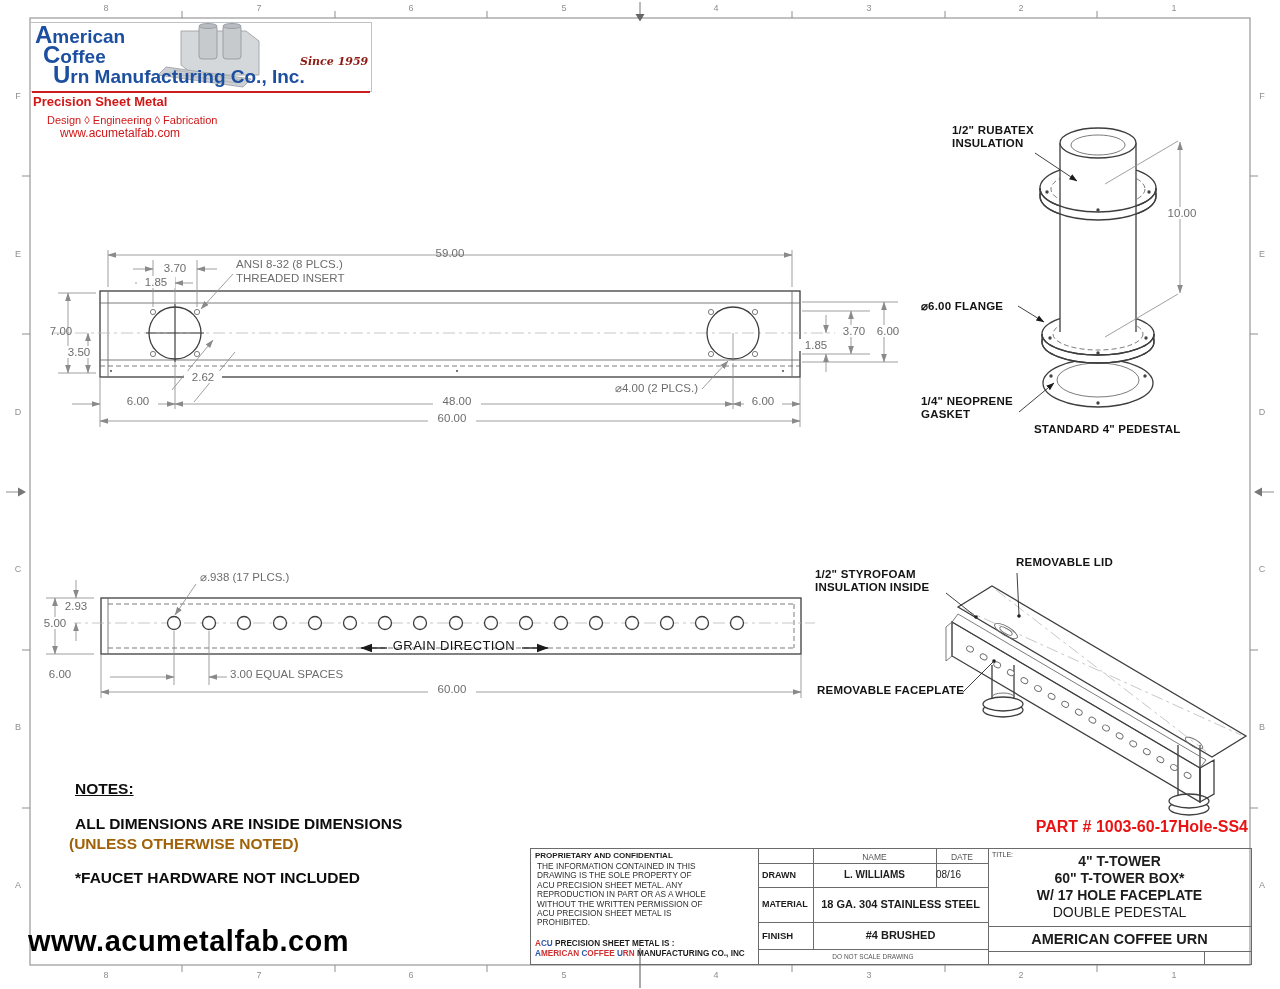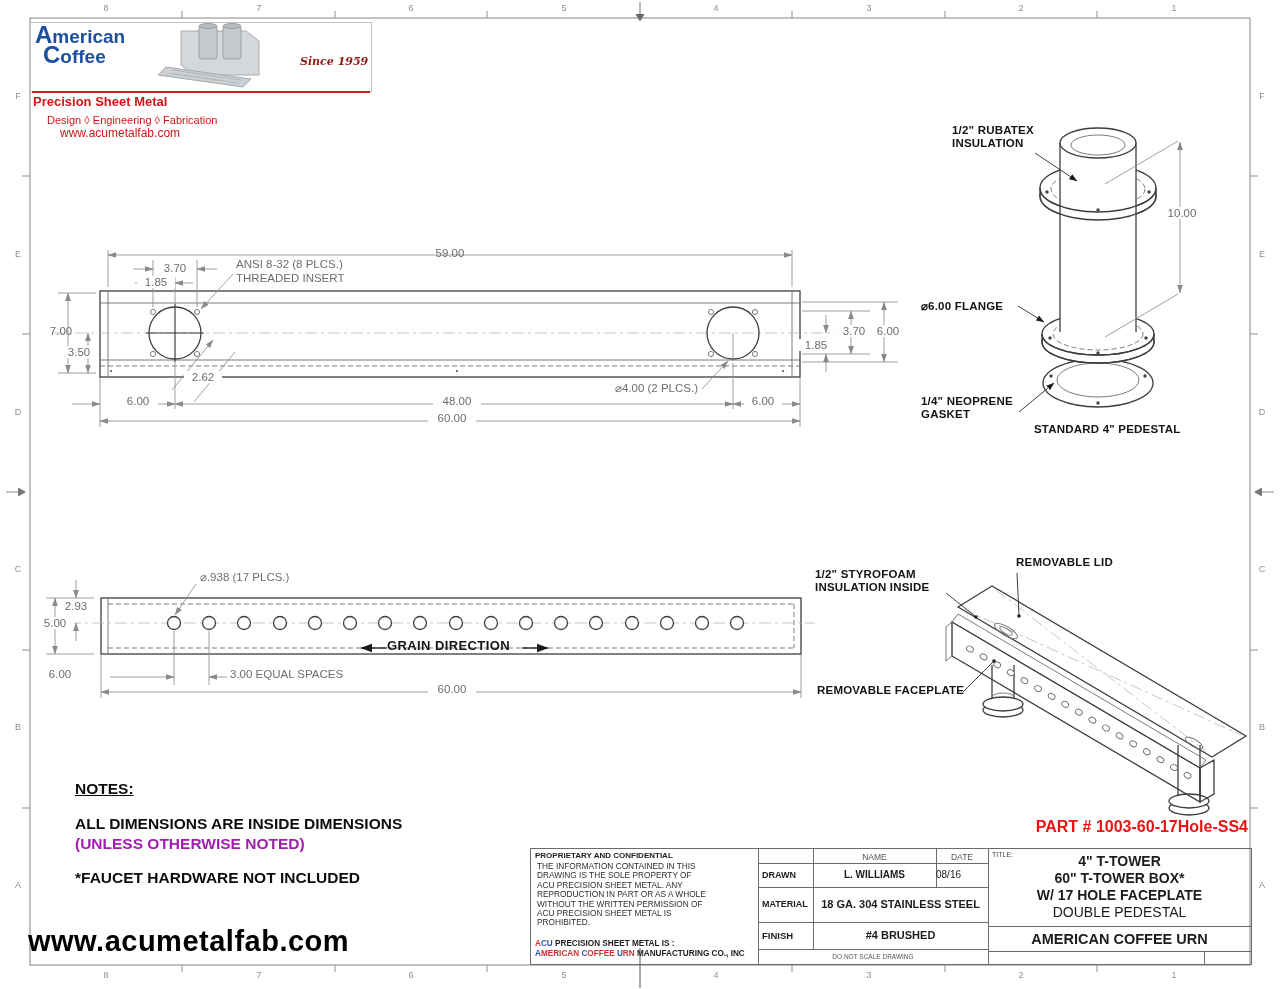--- a/index.html
+++ b/index.html
@@ -108,20 +108,21 @@
       <rect x="168" y="2" width="18" height="34" rx="3" fill="#c6cacd" stroke="#9aa0a6"></rect>
       <rect x="192" y="2" width="18" height="34" rx="3" fill="#c6cacd" stroke="#9aa0a6"></rect>
       <ellipse cx="177" cy="3" rx="9" ry="2.5" fill="#b8bcc0" stroke="#9aa0a6"></ellipse>
       <ellipse cx="201" cy="3" rx="9" ry="2.5" fill="#b8bcc0" stroke="#9aa0a6"></ellipse>
       <polygon points="135,44 220,56 212,64 127,52" fill="#ccd0d3" stroke="#a6aaae"></polygon>
       <line x1="142" y1="47" x2="210" y2="57" stroke="#b2b6ba"></line>
         <line x1="138" y1="50" x2="206" y2="60" stroke="#b2b6ba"></line>
     </svg>
     <span class="d blue" style="left:4px;top:-2px"><span style="font-size:24px">A</span><span style="font-size:19px">merican</span></span>
     <span class="d blue" style="left:12px;top:18px"><span style="font-size:24px">C</span><span style="font-size:19px">offee</span></span>
+    <span class="d blue" style="left:22px;top:38px"><span style="font-size:24px">U</span><span style="font-size:19px">rn Manufacturing Co., Inc.</span></span>
     <span class="d" style="left:269px;top:32px;font-family:'DejaVu Serif',serif;font-style:italic;font-weight:700;font-size:11px;color:#8c1a12">Since 1959</span>
   </div>
   <div class="d" style="left:32px;top:91px;width:338px;height:2px;background:#cb1f1f"></div>
   <span class="d red" style="left:33px;top:94px;font-size:13px;font-weight:700">Precision Sheet Metal</span>
   <span class="d red" style="left:47px;top:114px;font-size:11px">Design ◊ Engineering ◊ Fabrication</span>
   <span class="d red" style="left:60px;top:126px;font-size:12px">www.acumetalfab.com</span>
 
 
 
   <svg style="left:40px;top:235px" width="880" height="205">
@@ -283,21 +284,21 @@
       <line x1="771" y1="99" x2="771" y2="143" class="dl"></line>
     <line x1="80" y1="122" x2="144" y2="122" class="dl" marker-end="url(#arG)"></line>
     <line x1="179" y1="122" x2="197" y2="122" class="dl" marker-start="url(#arG)"></line>
     <line x1="71" y1="137" x2="771" y2="137" class="dl" marker-start="url(#arG)" marker-end="url(#arG)"></line>
     <line x1="357" y1="93" x2="331" y2="93" stroke="#1a1a1a" stroke-width="1.3" marker-end="url(#arB)"></line>
     <line x1="492" y1="93" x2="518" y2="93" stroke="#1a1a1a" stroke-width="1.3" marker-end="url(#arB)"></line>
   </svg>
   <span class="d dim" style="left:200px;top:570px">⌀.938 (17 PLCS.)</span>
   <span class="d dim dimc" style="left:59px;top:600px;width:34px">2.93</span>
   <span class="d dim dimc bg" style="left:36px;top:617px;width:34px">5.00</span>
-  <span class="d" style="left:387px;top:638px;width:134px;font-weight:700;font-size:13px;color:#141414;letter-spacing:.4px">GRAIN DIRECTION</span>
+  <span class="d" style="left:387px;top:638px;width:134px;text-align:center;font-weight:400;font-size:13px;color:#141414;letter-spacing:.4px">GRAIN DIRECTION</span>
   <span class="d dim dimc" style="left:44px;top:668px;width:32px">6.00</span>
   <span class="d dim" style="left:230px;top:668px">3.00 EQUAL SPACES</span>
   <span class="d dim dimc bg" style="left:428px;top:683px;width:44px">60.00</span>
 
   <svg style="left:810px;top:545px" width="460" height="275">
     <line x1="182" y1="120" x2="182" y2="158" class="ol" stroke-width="1.1"></line>
     <line x1="204" y1="120" x2="204" y2="158" class="ol" stroke-width="1.1"></line>
     <ellipse cx="193" cy="152" rx="11" ry="4" class="tl"></ellipse>
     <ellipse cx="193" cy="165" rx="20" ry="7" class="ol wf"></ellipse>
     <ellipse cx="193" cy="159" rx="20" ry="7" class="ol wf"></ellipse>
@@ -339,21 +340,21 @@
     <line x1="153" y1="147" x2="183" y2="117" class="ld"></line>
       <circle cx="184" cy="116" r="1.8" fill="#222"></circle>
   </svg>
   <span class="d lbl" style="left:1016px;top:556px">REMOVABLE LID</span>
   <span class="d lbl" style="left:815px;top:568px">1/2" STYROFOAM</span>
   <span class="d lbl" style="left:815px;top:581px">INSULATION INSIDE</span>
   <span class="d lbl" style="left:817px;top:684px">REMOVABLE FACEPLATE</span>
 
   <span class="d" style="left:75px;top:780px;font-weight:700;font-size:15.5px;color:#0d0d0d;text-decoration:underline">NOTES:</span>
   <span class="d" style="left:75px;top:815px;font-weight:700;font-size:15.5px;color:#0d0d0d">ALL DIMENSIONS ARE INSIDE DIMENSIONS</span>
-  <span class="d" style="left:75px;top:835px;font-weight:700;font-size:15.5px;color:#a21caf">(UNLESS OTHERWISE NOTED)</span>
+  <span class="d" style="left:69px;top:835px;font-weight:700;font-size:15.5px;color:#a16207">(UNLESS OTHERWISE NOTED)</span>
   <span class="d" style="left:75px;top:869px;font-weight:700;font-size:15.5px;color:#0d0d0d">*FAUCET HARDWARE NOT INCLUDED</span>
 
   <span class="d" style="left:1032px;top:818px;width:216px;text-align:right;font-weight:700;font-size:16px;color:#ea1212">PART # 1003-60-17Hole-SS4</span>
   <span class="d" style="left:28px;top:925px;font-weight:700;font-size:29px;color:#000;letter-spacing:.5px">www.acumetalfab.com</span>
 
   <div class="d" style="left:530px;top:848px;width:720px;height:115px;border:1px solid #6b6b6b">
     <div class="tb-line" style="left:227px;top:0;width:1px;height:115px"></div>
     <div class="tb-line" style="left:282px;top:0;width:1px;height:100px"></div>
     <div class="tb-line" style="left:405px;top:0;width:1px;height:38px"></div>
     <div class="tb-line" style="left:457px;top:0;width:1px;height:115px"></div>

